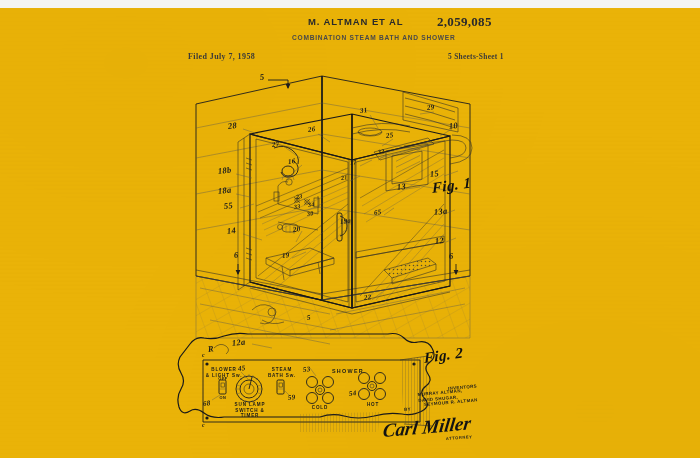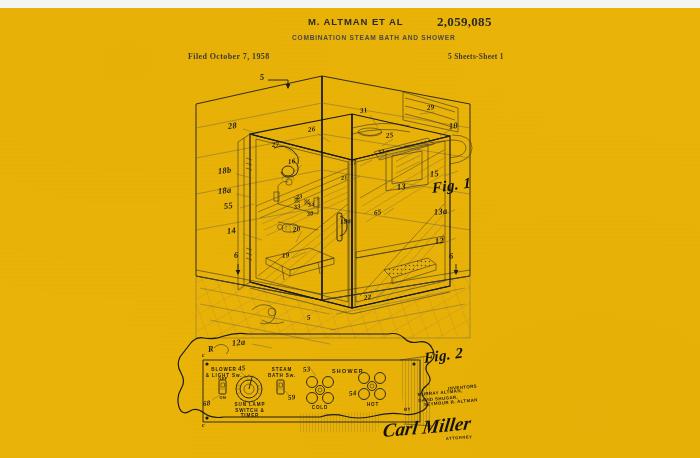--- a/index.html
+++ b/index.html
@@ -128,21 +128,21 @@
 </style>
 </head>
 <body>
 
 <div class="page-wrap">
   <div class="sheet">
 
     <div class="hdr hdr-inventor">M. ALTMAN  ET AL</div>
     <div class="hdr hdr-patno">2,059,085</div>
     <div class="hdr hdr-title">COMBINATION STEAM BATH AND SHOWER</div>
-    <div class="hdr hdr-filed">Filed October 7, 1958</div>
+    <div class="hdr hdr-filed">Filed July 7, 1958</div>
     <div class="hdr hdr-sheets">5 Sheets-Sheet 1</div>
 
     <svg class="fig" width="700" height="458">
       <defs>
         <pattern id="floorTile" width="14" height="14" patternUnits="userSpaceOnUse" patternTransform="rotate(-30) skewX(-10)">
           <path d="M0 0 L14 0 M0 0 L0 14" class="ln-hair"></path>
         </pattern>
         <pattern id="diagShade" width="5" height="5" patternUnits="userSpaceOnUse" patternTransform="rotate(35)">
           <line x1="0" y1="0" x2="0" y2="5" stroke="#777" stroke-width="0.5"></line>
         </pattern>

